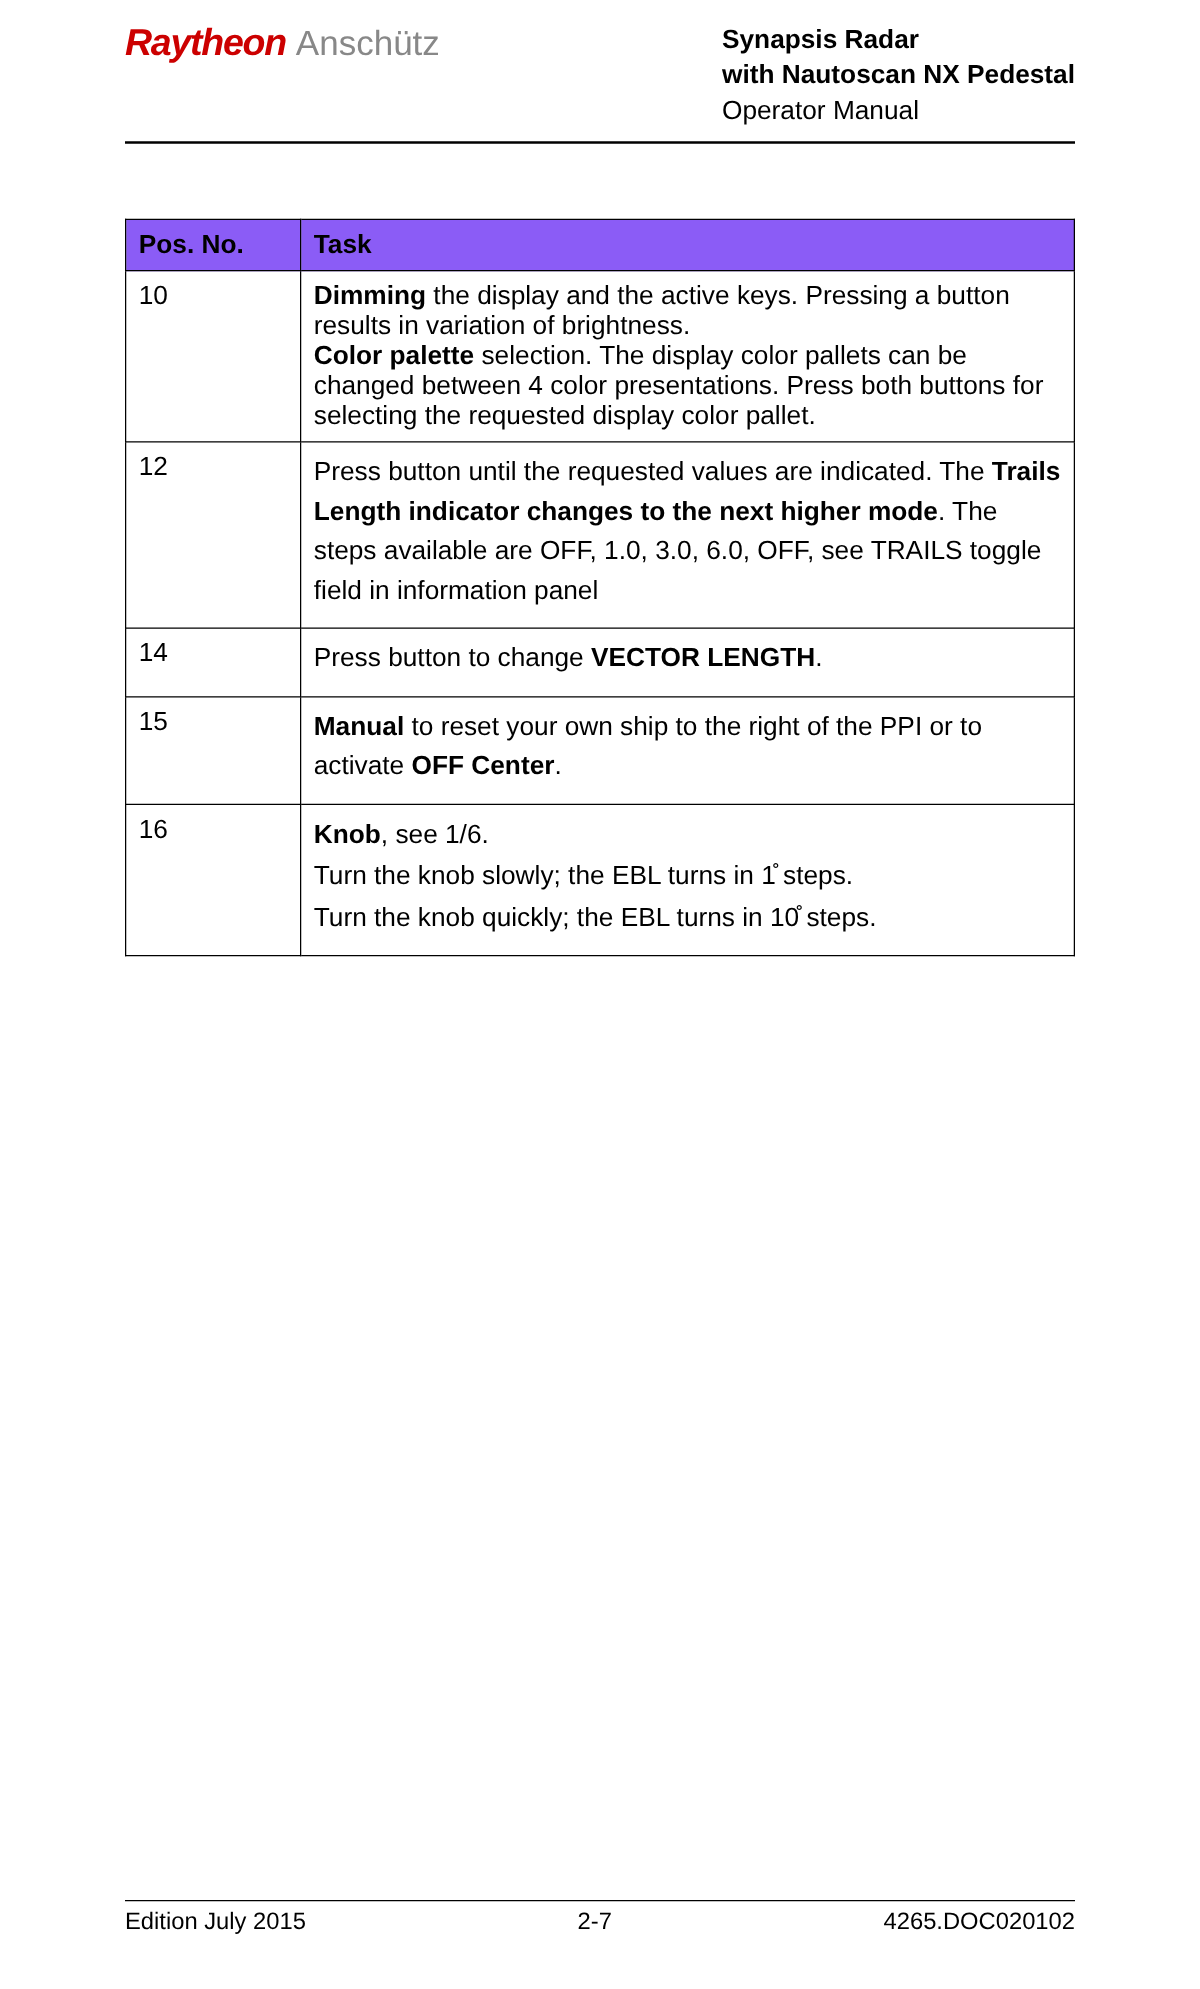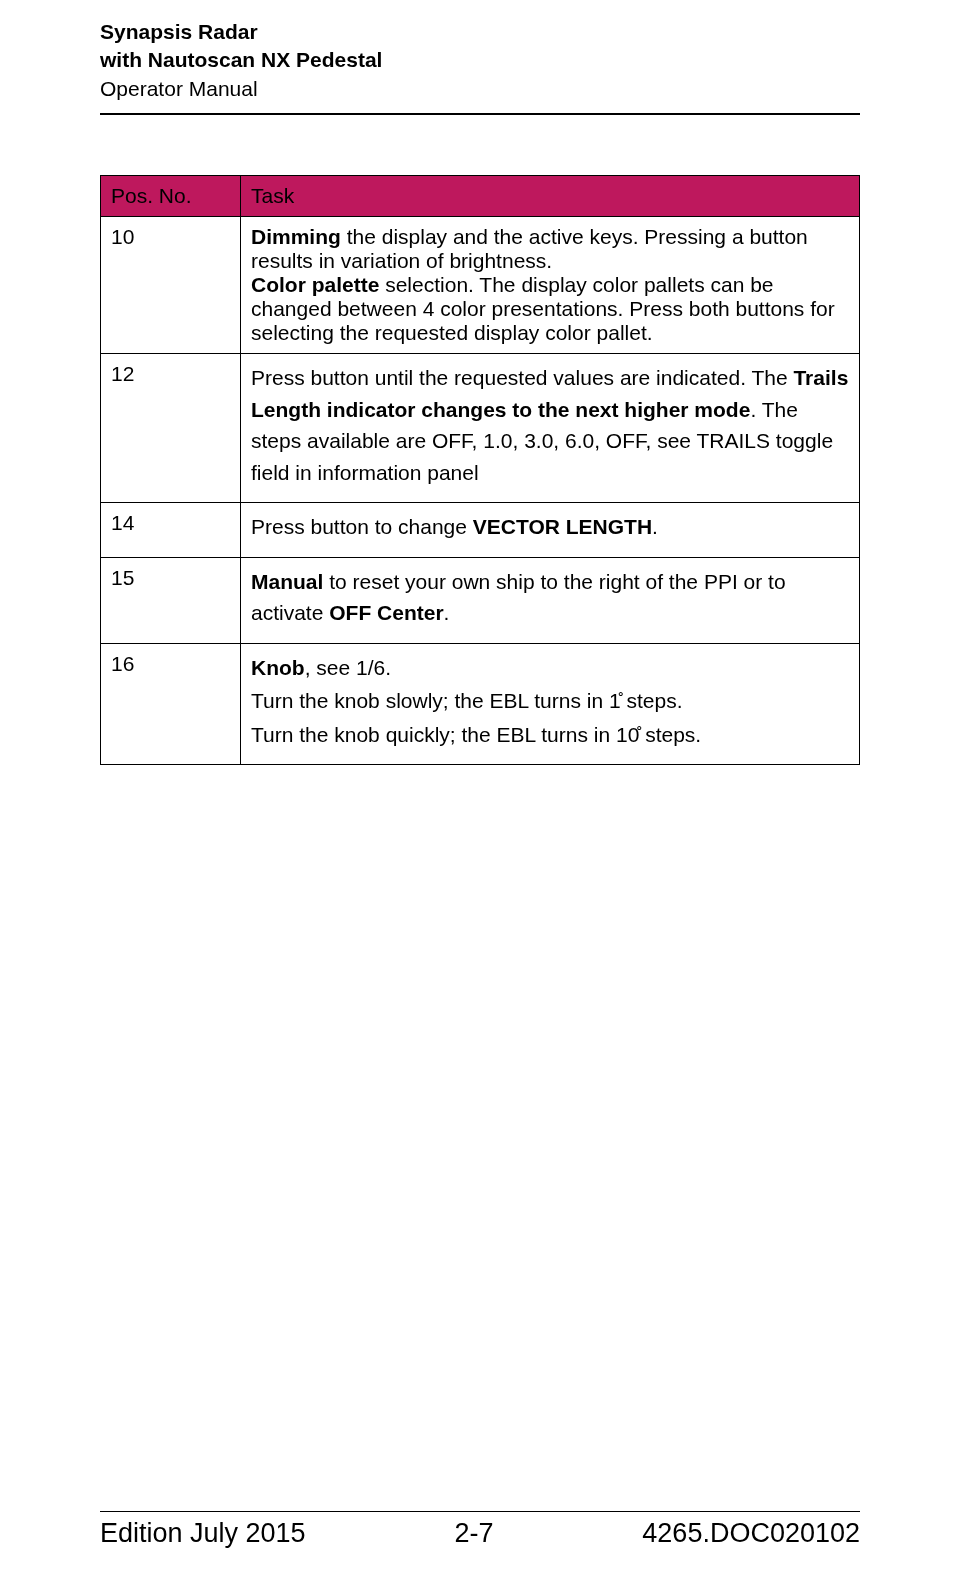--- a/index.html
+++ b/index.html
@@ -57,49 +57,55 @@
       font-size: 21px;
     }
     table.tasks th,
     table.tasks td {
       border: 1px solid #000;
       padding: 8px 10px;
       text-align: left;
       vertical-align: top;
     }
     table.tasks th {
-      background: #be185d;
-      font-weight: 400;
+      background: #8b5cf6;
+      font-weight: 700;
     }
     table.tasks .col-pos { width: 140px; }
     table.tasks td p { margin: 0; line-height: 1.5; }
     table.tasks td p + p { margin-top: 2px; }
     table.tasks tr.spaced td { padding-bottom: 14px; }
 
     .footer {
       position: absolute;
       left: 100px;
       right: 100px;
       bottom: 42px;
       border-top: 1.5px solid #000;
       padding-top: 6px;
       display: flex;
       justify-content: space-between;
-      font-size: 27px;
+      font-size: 19px;
     }
     
     .header {
       padding-left: 0;
       padding-right: 0;
     }
   </style>
 </head>
 <body>
 
 <div class="header">
+  <div class="header-left">
+    <div class="logo">
+      <span class="logo-raytheon">Raytheon</span>
+      <span class="logo-anschutz">Anschütz</span>
+    </div>
+  </div>
   <div class="header-right">
     <div class="line1">Synapsis Radar</div>
     <div class="line2">with Nautoscan NX Pedestal</div>
     <div class="line3">Operator Manual</div>
   </div>
 </div>
 
 <div class="content">
   <table class="tasks">
     <thead>

